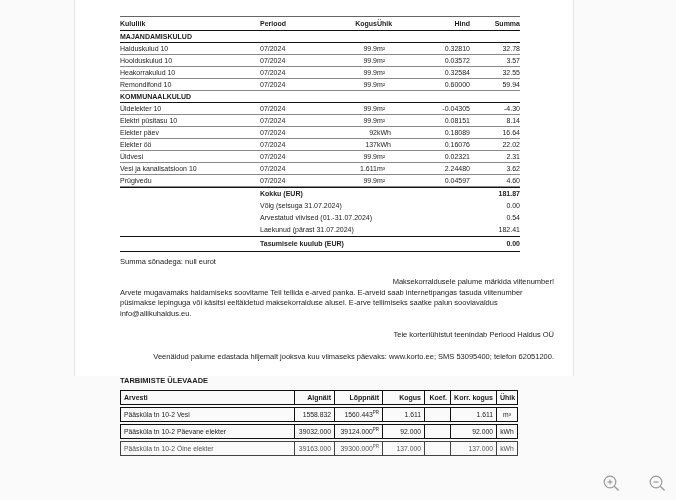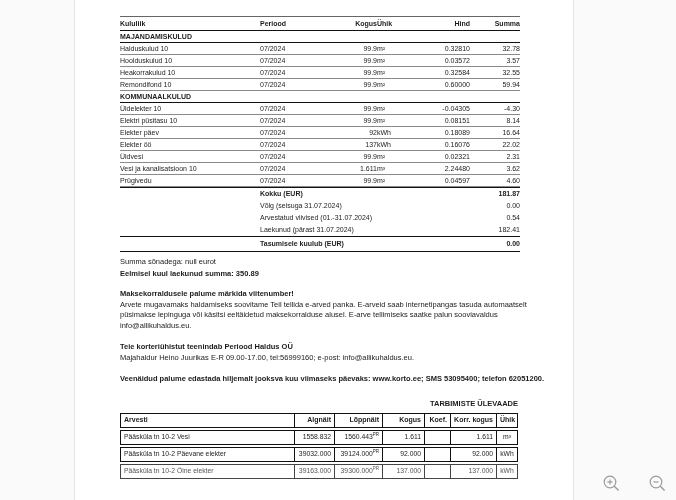--- a/index.html
+++ b/index.html
@@ -3,21 +3,21 @@
 <meta charset="utf-8">
 <style>
   html,body{margin:0;padding:0;}
   body{
     width:676px;height:500px;position:relative;overflow:hidden;
     background:#fafafa;
     font-family:"Liberation Sans",sans-serif;color:#1c1c1c;
     -webkit-font-smoothing:antialiased;
   }
   .page{
-    position:absolute;left:74px;top:0;width:500px;height:500px;
+    position:absolute;left:74px;top:0;width:500px;height:376px;
     background:#ffffff;border-left:1px solid #e4e4e4;border-right:1px solid #e4e4e4;
     box-sizing:border-box;
   }
   .content{position:absolute;left:45px;top:16px;width:400px;}
 
   
   table.main{width:400px;border-collapse:collapse;table-layout:fixed;}
   table.main th{
     font-size:7px;font-weight:bold;padding:3px 0 2px;line-height:8px;
     border-top:1px solid #666;border-bottom:1.5px solid #111;
@@ -36,25 +36,25 @@
   table.summary tr.sum-first td{border-top:1.5px solid #111;font-weight:bold;}
   table.summary tr.sum-last td{
     border-top:1.5px solid #111;border-bottom:1.5px solid #111;
     font-weight:bold;padding:3px 0;
   }
   .after-line{font-size:7.5px;line-height:9px;margin-top:5px;}
   .after-line.bold{font-weight:bold;margin-top:3px;}
 
   
   .note{width:434px;font-size:7.5px;line-height:10.5px;margin-top:11px;}
-  .note .t{font-weight:bold;}
+  .note .t{font-weight:normal;text-align:right;}
   .note.allbold{font-weight:bold;}
 
   
-  .cons-title{width:398px;text-align:right;font-size:7.5px;font-weight:bold;margin-top:14px;}
+  .cons-title{width:398px;text-align:left;font-size:7.5px;font-weight:bold;margin-top:14px;}
   table.cons{width:398px;border-collapse:separate;border-spacing:0 2px;table-layout:fixed;margin-top:3px;}
   table.cons th,table.cons td{
     border:1px solid #111;border-left:none;
     font-size:6.8px;line-height:8px;padding:2.5px 3px;
     box-sizing:border-box;white-space:nowrap;overflow:visible;
   }
   table.cons th:first-child,table.cons td:first-child{border-left:1px solid #111;}
   table.cons th{font-weight:bold;font-size:7px;}
   table.cons sup{font-size:4.5px;line-height:0;vertical-align:super;}
   table.cons tr.faded{filter:blur(0.5px);opacity:0.78;}
@@ -216,30 +216,28 @@
           </tr>
           <tr class="sum-last">
             <td class="l"></td>
             <td class="l">Tasumisele kuulub (EUR)</td>
             <td class="r">0.00</td>
           </tr>
         </tbody>
     </table>
 
     <div class="after-line">Summa sõnadega: null eurot</div>
-    <div class="after-line bold">Eelmisel kuul laekunud summa: 350.89</div>
 
     <div id="notes">
         <div class="note">
           <div class="t">Maksekorraldusele palume märkida viitenumber!</div>
-          <div class="b">Arvete mugavamaks haldamiseks soovitame Teil tellida e-arved panka. E-arveid saab internetipangas tasuda automaatselt püsimakse lepinguga või käsitsi eeltäidetud maksekorralduse alusel. E-arve tellimiseks saatke palun sooviavaldus info@allikuhaldus.eu.</div>
+          <div class="b">Arvete mugavamaks haldamiseks soovitame Teil tellida e-arved panka. E-arveid saab internetipangas tasuda viitenumber püsimakse lepinguga või käsitsi eeltäidetud maksekorralduse alusel. E-arve tellimiseks saatke palun sooviavaldus info@allikuhaldus.eu.</div>
         </div>
         <div class="note">
           <div class="t">Teie korteriühistut teenindab Periood Haldus OÜ</div>
-          <div class="b">Majahaldur Heino Juurikas E-R 09.00-17.00, tel:56999160; e-post: info@allikuhaldus.eu.</div>
         </div>
         <div class="note allbold">
           <div class="t">Veenäidud palume edastada hiljemalt jooksva kuu viimaseks päevaks: www.korto.ee; SMS 53095400; telefon 62051200.</div>
         </div>
       </div>
 
     <div class="cons-title">TARBIMISTE ÜLEVAADE</div>
     <table class="cons">
       <colgroup>
         <col style="width:175px">

